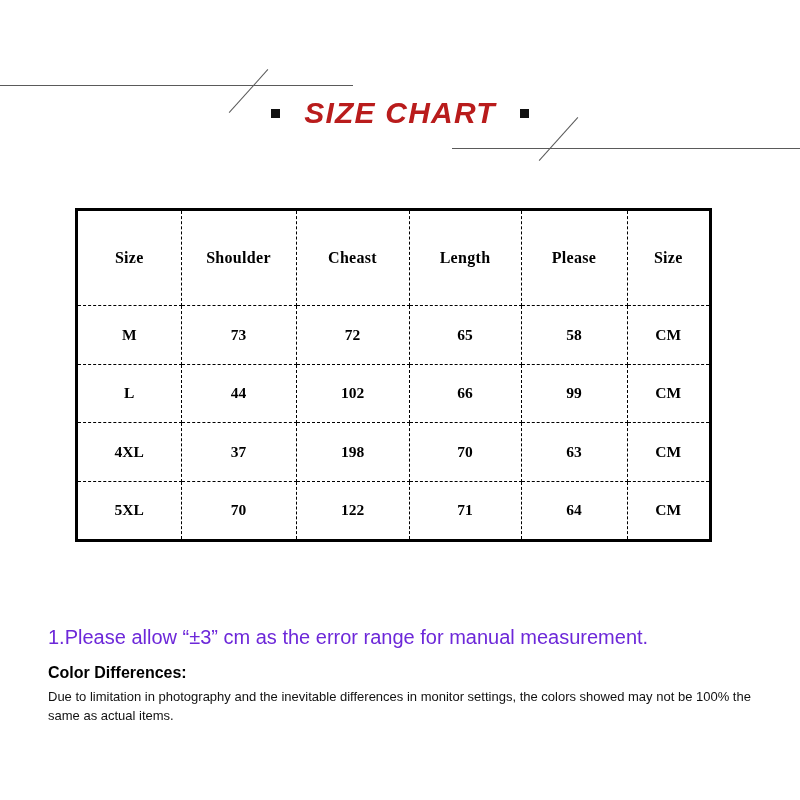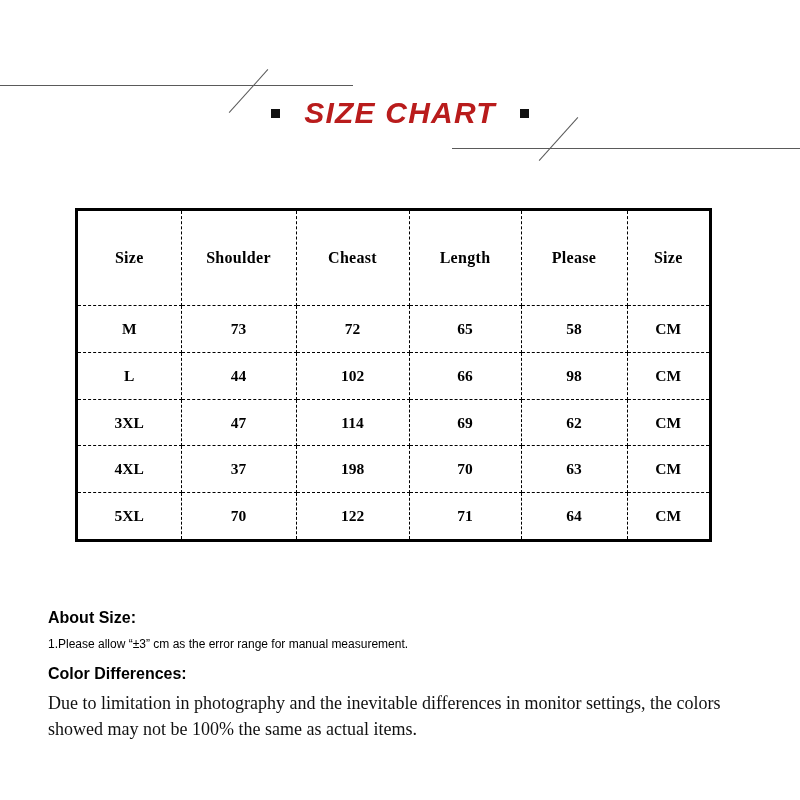--- a/index.html
+++ b/index.html
@@ -153,32 +153,32 @@
     font-weight: bold;
     color: #000000;
     margin: 0 0 6px 0;
     line-height: 1.2;
   }
   .notes-heading.second {
     margin-top: 12px;
   }
   .notes-line {
     font-family: "Liberation Sans", sans-serif;
-    font-size: 12px;
+    font-size: 20px;
     font-weight: normal;
-    color: #000000;
-    margin: 9px 0 9px 0;
+    color: #6d28d9;
+    margin: 16px 0 9px 0;
     line-height: 1.35;
   }
   .notes-line.tight {
     margin-bottom: 5px;
   }
   .notes-body {
-    font-family: Liberation Serif, serif;
-    font-size: 18px;
+    font-family: Liberation Sans, sans-serif;
+    font-size: 13px;
     color: #111111;
     margin: 0;
     line-height: 1.45;
     max-width: 706px;
   }
 </style>
 </head>
 <body>
 
 <div class="banner">
@@ -221,29 +221,21 @@
         <td>72</td>
         <td>65</td>
         <td>58</td>
         <td>CM</td>
       </tr>
       <tr>
         <td>L</td>
         <td>44</td>
         <td>102</td>
         <td>66</td>
-        <td>98</td>
-        <td>CM</td>
-      </tr>
-      <tr>
-        <td>3XL</td>
-        <td>47</td>
-        <td>114</td>
-        <td>69</td>
-        <td>62</td>
+        <td>99</td>
         <td>CM</td>
       </tr>
       <tr>
         <td>4XL</td>
         <td>37</td>
         <td>198</td>
         <td>70</td>
         <td>63</td>
         <td>CM</td>
       </tr>
@@ -253,17 +245,16 @@
         <td>122</td>
         <td>71</td>
         <td>64</td>
         <td>CM</td>
       </tr>
     </tbody>
   </table>
 </div>
 
 <div class="notes">
-  <p class="notes-heading">About Size:</p>
   <p class="notes-line">1.Please allow “±3” cm as the error range for manual measurement.</p>
   <p class="notes-heading second">Color Differences:</p>
   <p class="notes-body">Due to limitation in photography and the inevitable differences in monitor settings, the colors showed may not be 100% the same as actual items.</p>
 </div>
 
 </body></html>

